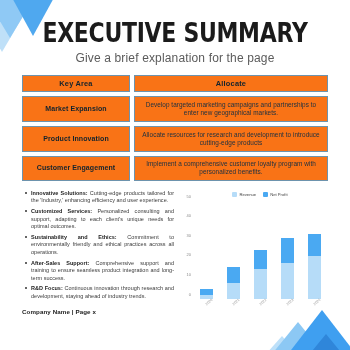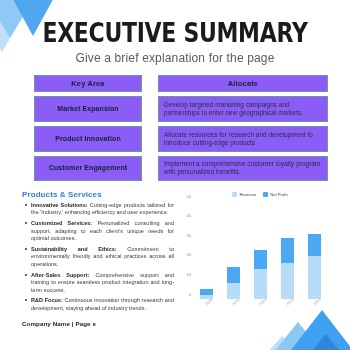--- a/index.html
+++ b/index.html
@@ -46,23 +46,23 @@
     margin:0 0 9px 0;
   }
   .subtitle{
     font-size:12px;color:#5b5b5b;margin:0;letter-spacing:.15px;
   }
 
   
   .tbl{margin:10px 22px 0 22px;}
   .trow{display:flex;gap:4px;margin-bottom:4px;}
   .cell{
-    background:#8b5cf6;border:1px solid #6d93ad;
+    background:#f97316;border:1px solid #6d93ad;
     display:flex;align-items:center;justify-content:center;
-    text-align:left;box-sizing:border-box;margin-left:12px;
+    text-align:center;box-sizing:border-box;
   }
   .c-key{width:108px;min-height:18px;padding:3px 2px;}
   .c-str{flex:1;min-height:18px;padding:3px 5px;}
   .th{font-size:7.4px;font-weight:bold;color:#12232e;letter-spacing:.2px;}
   .kd{font-size:7px;font-weight:bold;color:#12232e;line-height:1.25;letter-spacing:.1px;}
   .sd{font-size:6.4px;color:#213241;line-height:1.3;letter-spacing:.05px;}
   .r-hdr .c-key,.r-hdr .c-str{min-height:17px;}
   .r-1 .c-key,.r-1 .c-str{min-height:26px;}
   .r-2 .c-key,.r-2 .c-str{min-height:26px;}
   .r-3 .c-key,.r-3 .c-str{min-height:24px;}
@@ -181,21 +181,20 @@
       </div>
       <div class="cell c-str">
         <span class="sd">Implement a comprehensive customer loyalty program with personalized benefits.</span>
       </div>
     </div>
   </div>
 
   <div class="lower">
 
     <div class="left-col">
-      <div class="sec-h">Products &amp; Services</div>
       <ul class="feat">
         <li><b>Innovative Solutions:</b><span> Cutting-edge products tailored for the 'Industry,' enhancing efficiency and user experience.</span></li>
         <li><b>Customized Services:</b><span> Personalized consulting and support, adapting to each client's unique needs for optimal outcomes.</span></li>
         <li><b>Sustainability and Ethics:</b><span> Commitment to environmentally friendly and ethical practices across all operations.</span></li>
         <li><b>After-Sales Support:</b><span> Comprehensive support and training to ensure seamless product integration and long-term success.</span></li>
         <li><b>R&amp;D Focus:</b><span> Continuous innovation through research and development, staying ahead of industry trends.</span></li>
       </ul>
       <div class="footer">Company Name | Page x</div>
     </div>
 

